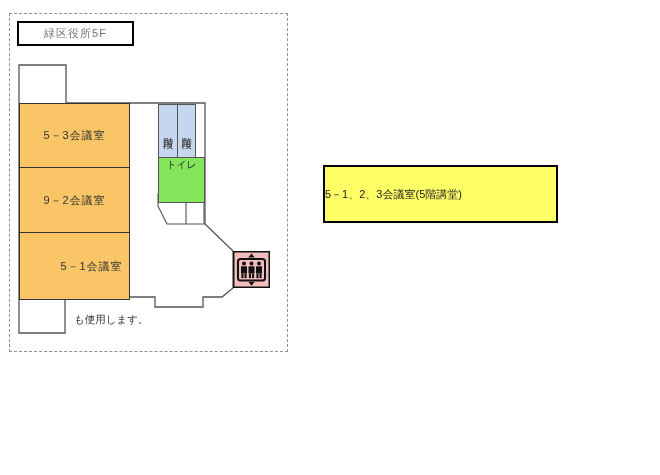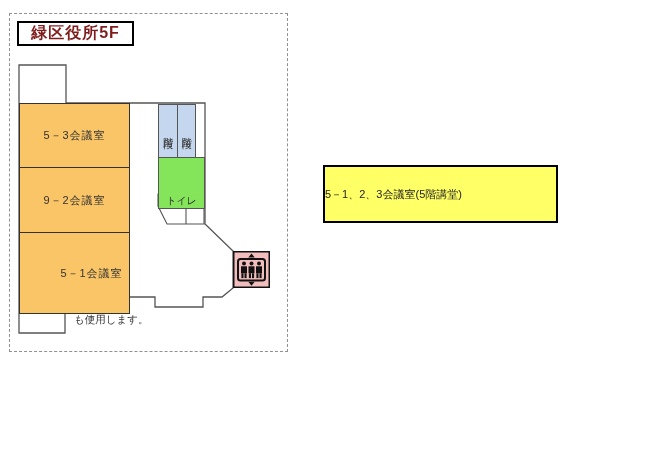--- a/index.html
+++ b/index.html
@@ -2,35 +2,35 @@
 <html><head>
 <meta charset="utf-8">
 <style>
   html,body{margin:0;padding:0;background:#ffffff;}
   body{font-family:"Liberation Sans","DejaVu Sans",sans-serif;}
   #canvas{position:relative;width:660px;height:475px;background:#ffffff;overflow:hidden;}
   .abs{position:absolute;box-sizing:border-box;}
   #dashed-frame{left:9px;top:13px;width:279px;height:339px;border:1px dashed #909090;}
   #title-box{left:17px;top:21px;width:117px;height:25px;border:2px solid #000;background:#fff;
              display:flex;align-items:center;justify-content:center;}
-  #title-box span{font-size:16px;font-weight:bold;color:#7f1d1d;letter-spacing:1px;white-space:nowrap;}
+  #title-box span{font-size:11px;font-weight:normal;color:#737373;letter-spacing:1px;white-space:nowrap;}
   svg.plan{position:absolute;left:0;top:0;}
   .room{background:#FAC566;border:1px solid #333;display:flex;align-items:center;justify-content:center;}
   .room span{font-size:11px;color:#333;letter-spacing:1px;white-space:nowrap;}
   #room-5-3{left:19px;top:103px;width:111px;height:65px;text-align:center;}
   #room-5-2{left:19px;top:167px;width:111px;height:66px;}
-  #room-5-1{left:19px;top:232px;width:111px;height:82px;padding-left:34px;}
+  #room-5-1{left:19px;top:232px;width:111px;height:68px;padding-left:34px;}
   #stairs{left:158px;top:104px;width:38px;height:54px;background:#C5D7EE;border:1px solid #555;
           display:flex;flex-direction:row;}
   .stair-cell{flex:1;display:flex;align-items:center;justify-content:center;}
   .stair-cell.right{border-left:1px solid #555;}
   .stair-cell span{writing-mode:vertical-rl;text-orientation:upright;font-size:10px;color:#333;
                    letter-spacing:2px;line-height:1;}
-  #toilet{left:158px;top:157px;width:47px;height:52px;background:#84E45A;border:1px solid #555;
-          display:flex;align-items:flex-end;justify-content:center;}
+  #toilet{left:158px;top:157px;width:47px;height:46px;background:#84E45A;border:1px solid #555;
+          display:flex;align-items:flex-start;justify-content:center;}
   #toilet span{font-size:10px;color:#333;white-space:nowrap;}
   #legend-box{left:323px;top:165px;width:235px;height:58px;background:#FFFF66;border:2px solid #000;
               display:flex;align-items:center;}
   #legend-box span{font-size:11px;color:#222;padding-left:0;white-space:nowrap;}
   #note{left:74px;top:312px;width:214px;font-size:10.5px;color:#333;line-height:1.45;}
   #note div{white-space:nowrap;}
 </style>
 </head>
 <body>
 

